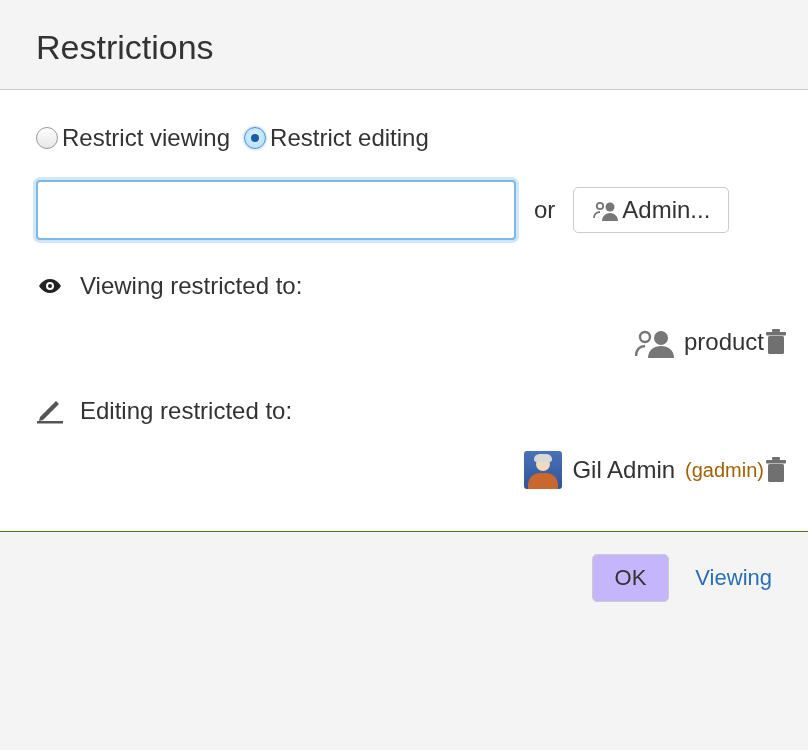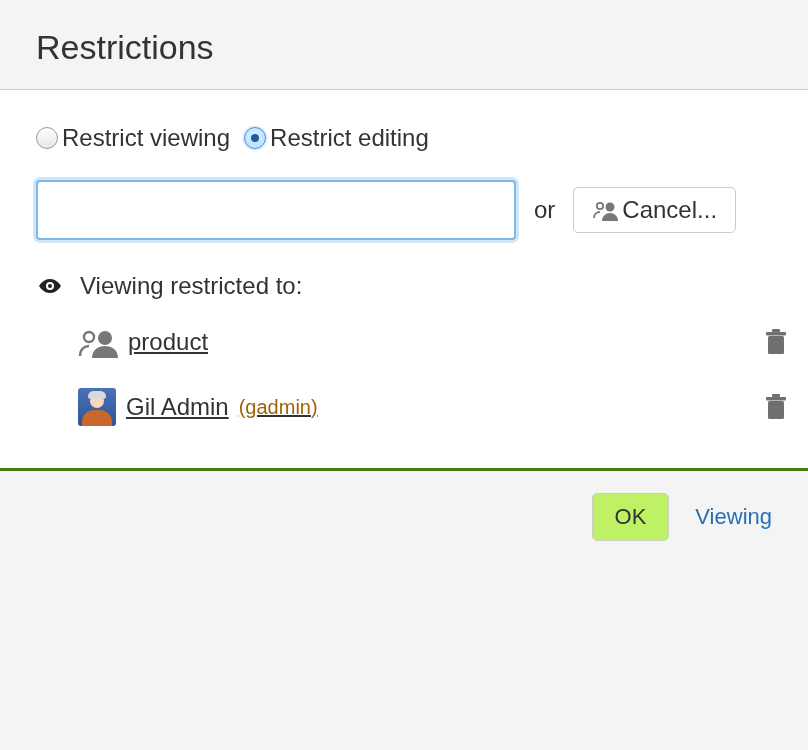--- a/index.html
+++ b/index.html
@@ -25,21 +25,21 @@
   .header h1 {
     margin: 0;
     font-size: 34px;
     font-weight: 400;
     color: #333;
   }
   .body {
     background: #fff;
     padding: 34px 20px 20px 36px;
     flex: 1;
-    border-bottom: 3px solid #4d7c0f;
+    border-bottom: 1px solid #4d7c0f;
   }
   .radio-row {
     display: flex;
     align-items: center;
     gap: 14px;
     font-size: 24px;
     color: #333;
     margin-bottom: 28px;
   }
   .radio-option {
@@ -110,24 +110,23 @@
     display: flex;
     align-items: center;
     gap: 16px;
     font-size: 24px;
     color: #333;
     margin: 31px 0 18px 0;
   }
   .entry-row {
     display: flex;
     align-items: center;
-    justify-content: space-between;
+    justify-content: flex-end;
     padding: 8px 0 8px 42px;
     margin-bottom: 14px;
-    text-decoration: underline;
   }
   .entry-left {
     display: flex;
     align-items: center;
     gap: 10px;
     font-size: 24px;
     color: #333;
   }
   .username-hint {
     font-size: 20px;
@@ -144,21 +143,21 @@
     display: flex;
     align-items: center;
     justify-content: flex-end;
     gap: 26px;
   }
   .ok-btn {
     height: 48px;
     padding: 0 22px;
     border: 1px solid #ccc;
     border-radius: 5px;
-    background: #bef264;
+    background: #c4b5fd;
     font-size: 22px;
     color: #333;
     cursor: pointer;
   }
   .cancel-link {
     font-size: 22px;
     color: #2a6fb5;
     cursor: pointer;
     text-decoration: none;
   }
@@ -225,21 +224,21 @@
       <span class="or-text">or</span>
       <button class="group-btn">
         <span class="icon">
           <svg width="26" height="22" viewBox="0 0 26 22">
             <circle cx="8" cy="7" r="3.2" fill="none" stroke="#777" stroke-width="1.8"></circle>
             <path d="M2 19c0-4 3-6 6-6" fill="none" stroke="#777" stroke-width="1.8"></path>
             <circle cx="18" cy="8" r="4.5" fill="#777"></circle>
             <path d="M10 22c0-5 4-8 8-8s8 3 8 8" fill="#777"></path>
           </svg>
         </span>
-        <span>Cancel...</span>
+        <span>Admin...</span>
       </button>
     </div>
 
     <div class="section">
       <div class="section-title">
         <span class="icon">
           <svg width="28" height="20" viewBox="0 0 28 20">
             <path d="M14 3C7 3 3 10 3 10s4 7 11 7 11-7 11-7-4-7-11-7z" fill="#222"></path>
             <circle cx="14" cy="10" r="4" fill="#fff"></circle>
             <circle cx="14" cy="10" r="2" fill="#222"></circle>
@@ -263,20 +262,29 @@
           <svg width="24" height="28" viewBox="0 0 24 28">
             <rect x="4" y="8" width="16" height="18" rx="1.5" fill="#707070"></rect>
             <rect x="2" y="4" width="20" height="3.5" rx="1" fill="#707070"></rect>
             <rect x="8" y="1" width="8" height="3" rx="1" fill="#707070"></rect>
           </svg>
         </span>
       </div>
     </div>
 
     <div class="section">
+      <div class="section-title">
+        <span class="icon">
+          <svg width="28" height="26" viewBox="0 0 28 26">
+            <path d="M3 23l4-1 16-16-3-3L4 19l-1 4z" fill="#555"></path>
+            <rect x="1" y="23" width="26" height="2.5" fill="#555"></rect>
+          </svg>
+        </span>
+        <span>Editing restricted to:</span>
+      </div>
       <div class="entry-row">
         <span class="entry-left">
           <span class="avatar">
               <span class="hair"></span>
             </span>
           <span>Gil Admin</span>
           <span class="username-hint">(gadmin)</span>
         </span>
         <span class="trash">
           <svg width="24" height="28" viewBox="0 0 24 28">

